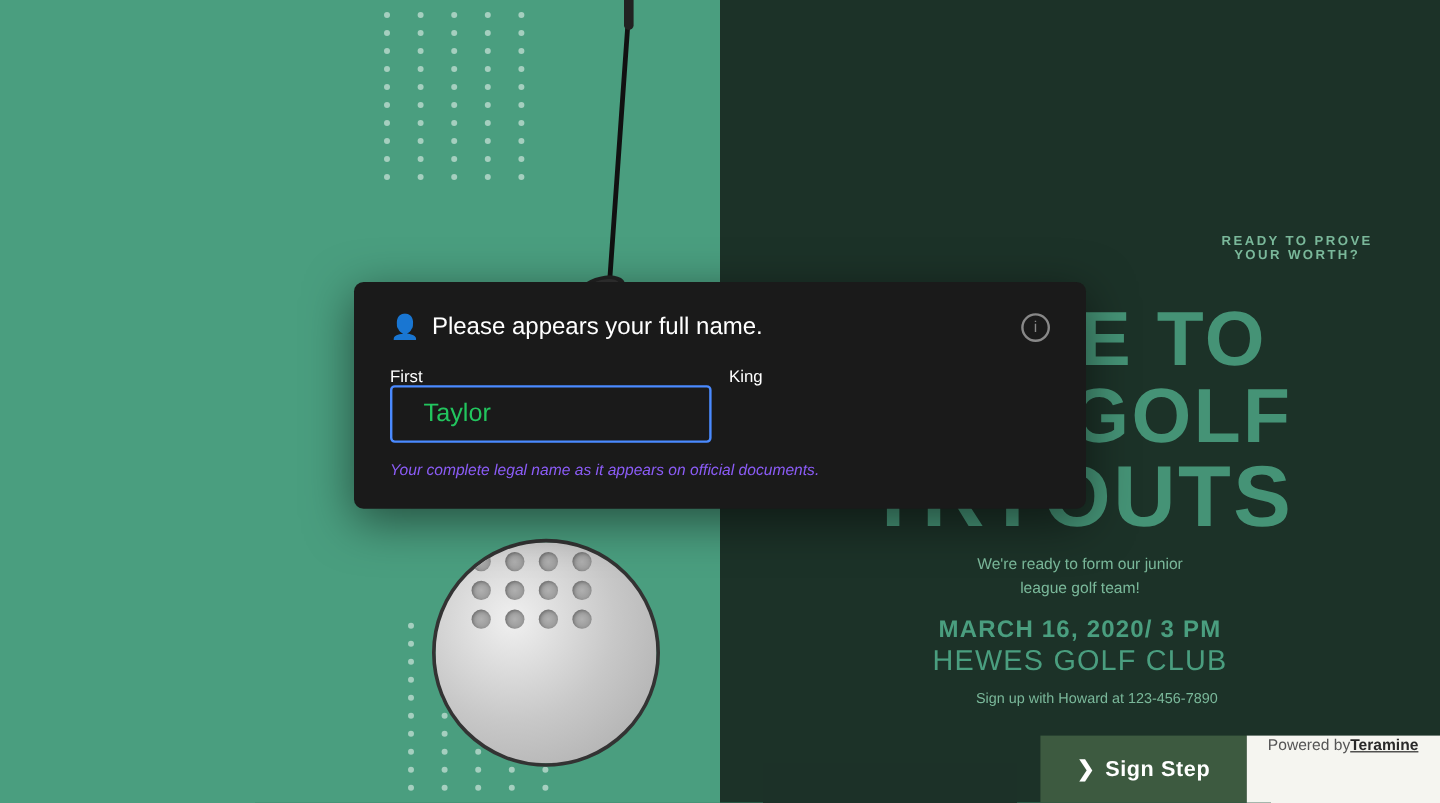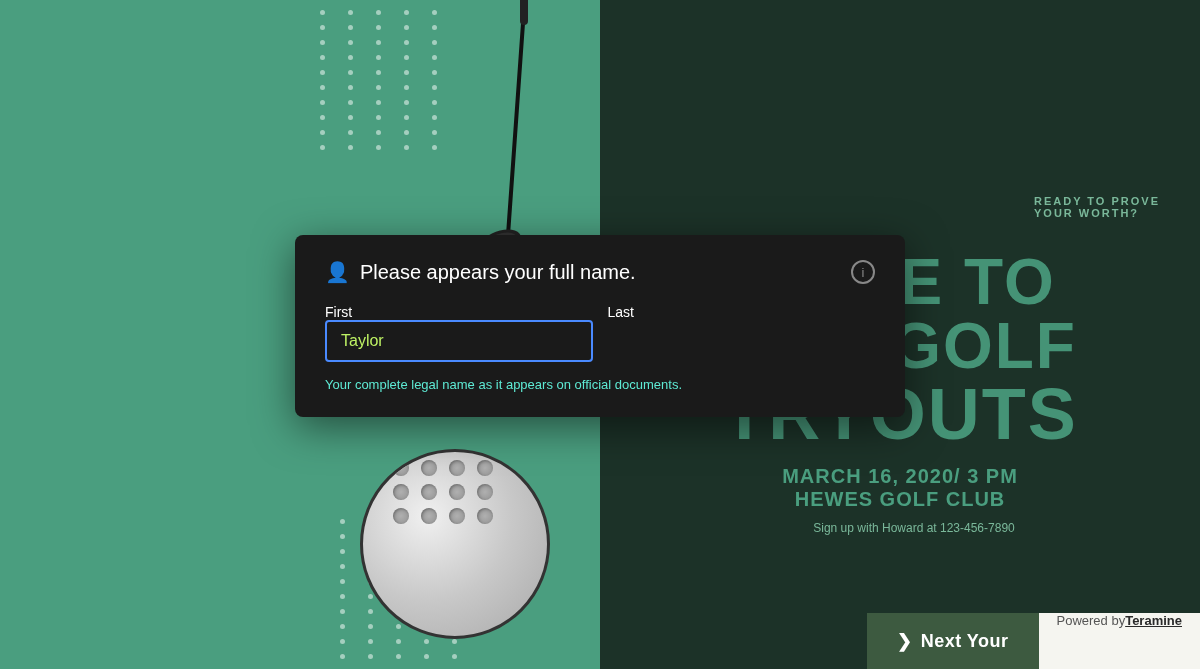--- a/index.html
+++ b/index.html
@@ -62,21 +62,22 @@
       display: flex;
       flex-direction: column;
       align-items: center;
       justify-content: flex-start;
       padding-top: 160px;
     }
 
     .ready-text {
       position: absolute;
       top: 195px;
-      right: 40px;
+      right: 56px;
+      text-align: center;
       color: #7ab89a;
       font-size: 11px;
       font-weight: bold;
       letter-spacing: 2px;
       text-transform: uppercase;
     }
 
     .come-to {
       color: #4a9e7f;
       font-size: 64px;
@@ -123,22 +124,22 @@
       font-size: 20px;
       font-weight: bold;
       text-transform: uppercase;
       letter-spacing: 1px;
       text-align: center;
       margin-top: 15px;
     }
 
     .venue-text {
       color: #4a9e7f;
-      font-size: 20px;
-      font-weight: bold;
+      font-size: 24px;
+      font-weight: normal;
       text-transform: uppercase;
       letter-spacing: 1px;
       text-align: center;
     }
 
     .signup-text {
       color: #7ab89a;
       font-size: 12px;
       text-align: center;
       margin-top: 10px;
@@ -240,31 +241,32 @@
 
     .form-label {
       color: #ffffff;
       font-size: 14px;
     }
 
     .form-input {
       background-color: transparent;
       border: 2px solid #4a8aff;
       border-radius: 4px;
-      padding: 10px 14px;
-      color: #bef264;
-      font-size: 16px;
+      padding: 10px 26px;
+      color: #22c55e;
+      font-size: 21px;
       outline: none;
       width: 100%;
     }
 
     .form-hint {
-      color: #5eead4;
+      color: #8b5cf6;
       font-size: 13px;
       margin-top: 5px;
+      font-style: italic;
     }
 
     
     .bottom-bar {
       position: absolute;
       bottom: 0;
       right: 0;
       display: flex;
       align-items: stretch;
       height: 56px;
@@ -439,20 +441,23 @@
 
 <div class="ready-text">
   <div>READY TO PROVE</div>
   <div>YOUR WORTH?</div>
 </div>
 
 <div style="position:absolute; top:250px; right:0; width:600px; display:flex; flex-direction:column; align-items:center; z-index:2;">
   <div class="come-to">COME TO</div>
   <div class="our-golf">OUR GOLF</div>
   <div class="tryouts">TRYOUTS</div>
+  <div class="sub-text">
+    We're ready to form our junior<br>league golf team!
+  </div>
   <div class="date-text">MARCH 16, 2020/ 3 PM</div>
   <div class="venue-text">HEWES GOLF CLUB</div>
   <div class="signup-text">Sign up with Howard at 123-456-7890</div>
 </div>
 
 <div class="golf-ball">
   <div class="golf-ball-dimples">
     <div class="dimple"></div>
       <div class="dimple"></div>
       <div class="dimple"></div>
@@ -478,29 +483,29 @@
       <span>i</span>
     </div>
   </div>
 
   <div class="form-row">
     <div class="form-group">
       <label class="form-label">First</label>
       <input type="text" class="form-input" value="Taylor" style="">
     </div>
     <div class="form-group">
-      <label class="form-label">Last</label>
+      <label class="form-label">King</label>
     </div>
   </div>
 
   <div class="form-hint">Your complete legal name as it appears on official documents.</div>
 </div>
 
 <div class="bottom-bar">
   <button class="next-step-btn">
     <span class="arrow-icon">❯</span>
-    <span>Next Your</span>
+    <span>Sign Step</span>
   </button>
   <div class="powered-by">
     <span>Powered by</span>
     <span class="teramine-brand">Teramine</span>
   </div>
 </div>
 
 </body></html>

